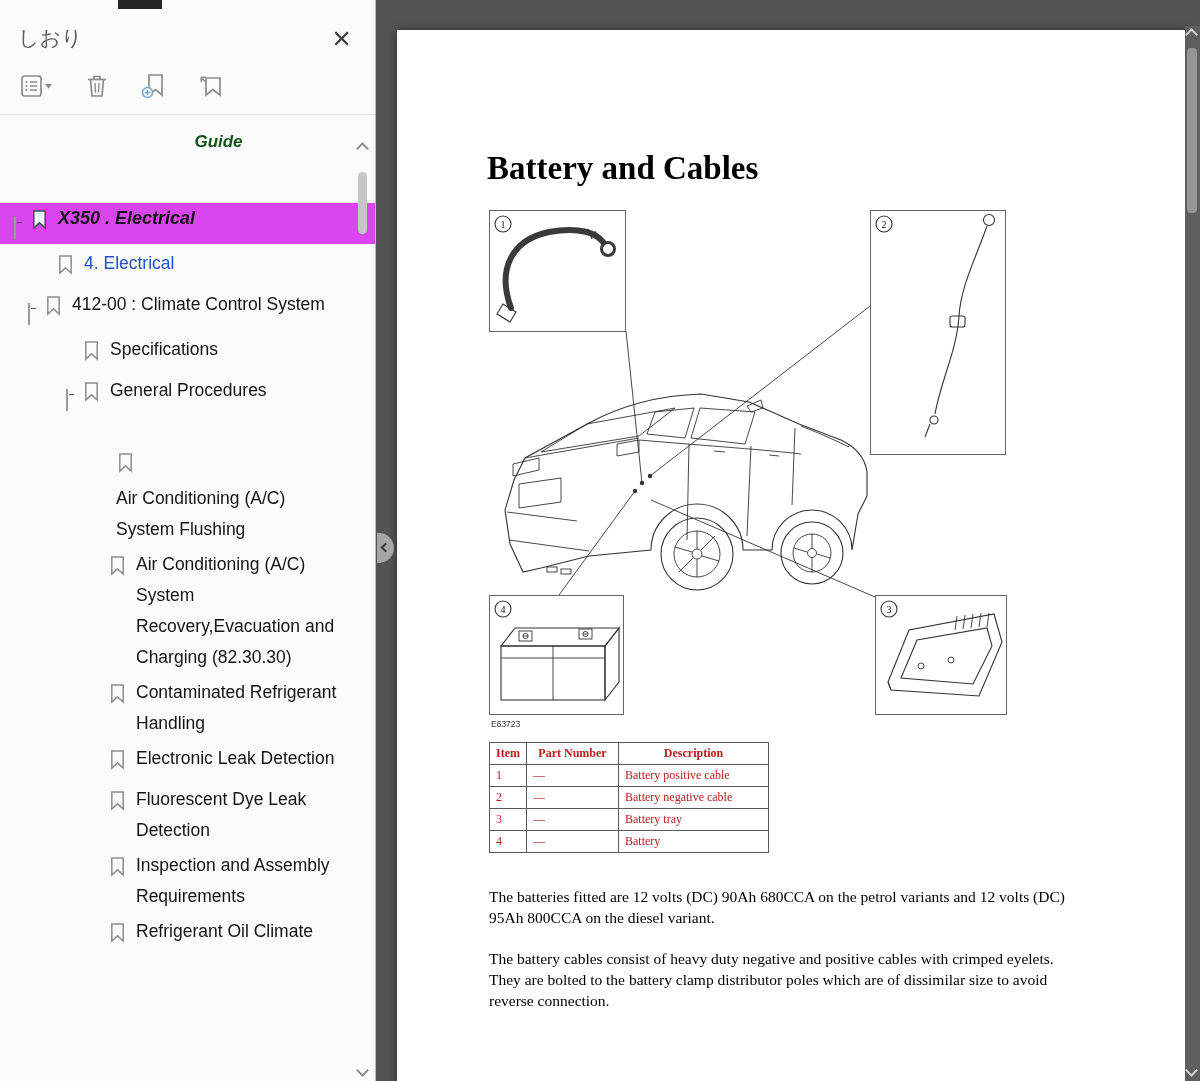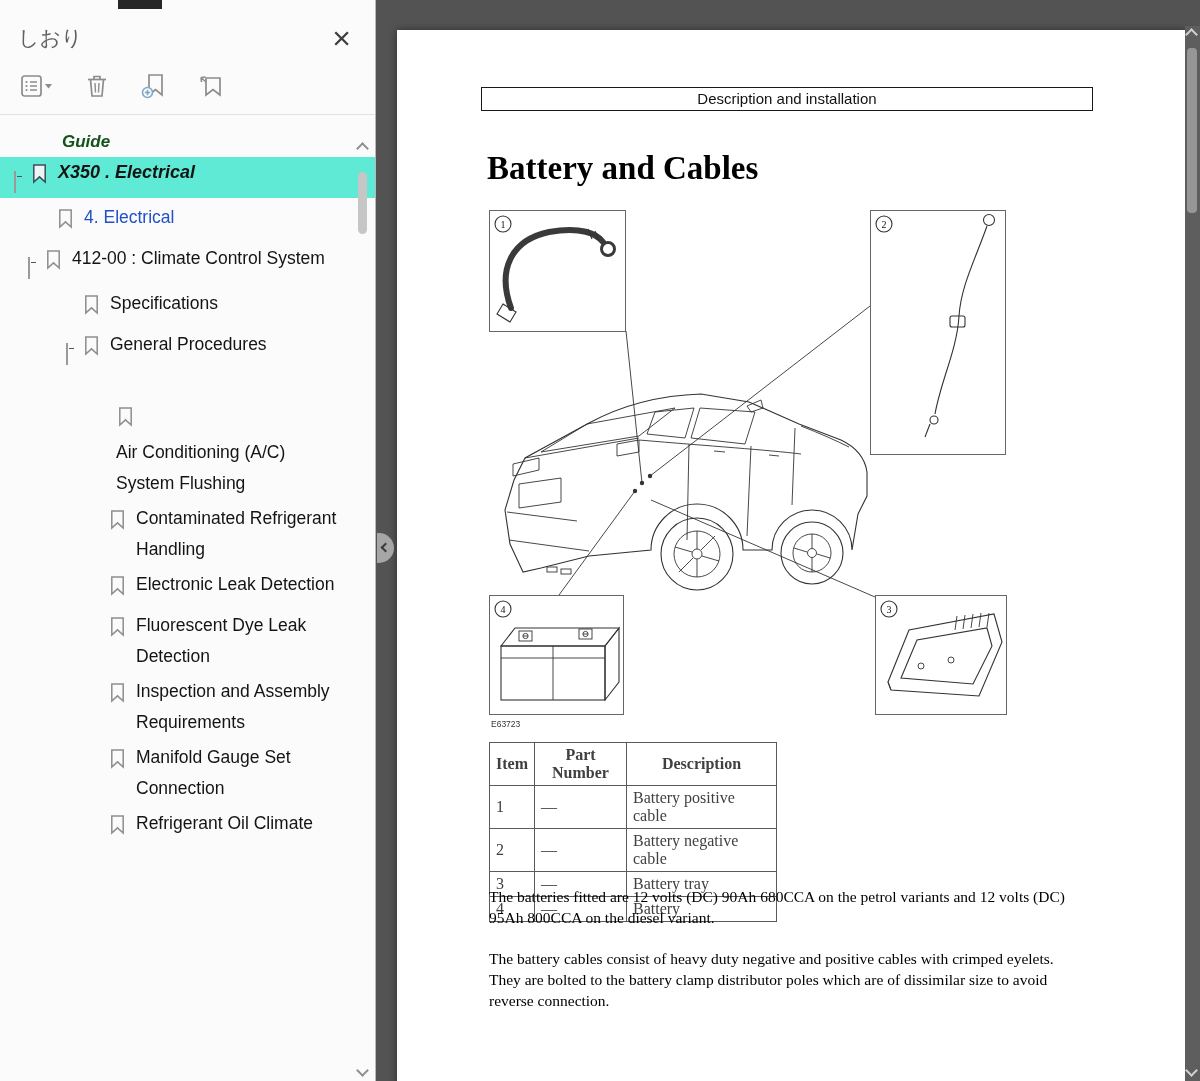--- a/index.html
+++ b/index.html
@@ -10,23 +10,23 @@
   .sidebar { position:absolute; left:0; top:0; width:376px; height:1081px; background:#fbfbfb; overflow:hidden; z-index:2; border-right:1px solid #b9b9b9;}
   .top-notch { position:absolute; left:118px; top:0; width:44px; height:9px; background:#262626; z-index:6; }
   .sb-header { display:flex; justify-content:space-between; align-items:center; padding:24px 24px 0 18px; }
   .sb-title { font-size:21px; color:#5f5f5f; }
   .sb-close { font-size:32px; line-height:22px; color:#3d3d3d; cursor:pointer; font-weight:300; }
   .sb-toolbar { display:flex; align-items:center; gap:30px; padding:20px 0 14px 20px; border-bottom:1px solid #e3e3e3; }
   .tb-icon { display:inline-flex; align-items:center; }
   .tb-icon svg { display:block; }
 
   .sb-tree { padding-top:12px; font-size:17.5px; color:#141414; }
-  .guide-row { padding-left:62px; font-weight:bold; font-style:italic; color:#14521a; font-size:17px; height:30px; line-height:30px; }
+  .guide-row { padding-left:62px; font-weight:bold; font-style:italic; color:#14521a; font-size:17px; height:30px; line-height:30px;text-align:center; }
   .bm-row { display:flex; align-items:flex-start; line-height:31px; margin-bottom:4px; padding-right:28px; }
-  .bm-row.selected { background:#5eead4; }
+  .bm-row.selected { background:#d946ef;margin-top:46px; }
   .expander { flex:0 0 16px; position:relative; margin-top:10px; }
   .expander .box { width:11px; height:11px; border:1px solid #9a9a9a; background:#fff; position:relative; }
   .expander .box::after { content:""; position:absolute; left:2px; top:4px; width:5px; height:0; border-top:1px solid #555; }
   .bm-icon { flex:0 0 28px; padding-top:6px; }
   .bm-label { flex:1; word-wrap:break-word; }
   .bm-label.chapter { font-weight:bold; font-style:italic; font-size:18px; }
   .bm-label.link { color:#2150c8; }
 
   
   .sb-scroll { position:absolute; right:4px; top:140px; width:16px; height:941px; }
@@ -42,21 +42,21 @@
 
   .main-scroll { position:absolute; right:0; top:26px; width:15px; height:1055px; background:#5e5e5e; }
   .main-scroll .chev { border-color:#d2d2d2; left:2px; }
   .ms-thumb { position:absolute; left:2px; top:22px; width:10px; height:165px; background:#969696; border-radius:4px; }
 
   
   .page { position:absolute; left:20px; top:30px; width:790px; height:1120px; background:#ffffff; box-shadow:0 0 8px rgba(0,0,0,0.45); }
   .hdr-box { position:absolute; left:84px; top:57px; width:612px; height:24px; border:1px solid #1a1a1a; text-align:center; line-height:22px; font-size:15px; color:#111; }
   .page-title { position:absolute; left:90px; top:120px; font-family:"Liberation Serif",serif; font-weight:bold; font-size:33px; color:#000; }
   .figure { position:absolute; left:92px; top:170px; }
-  .parts-table { position:absolute; left:92px; top:712px; border-collapse:collapse; font-family:"Liberation Serif",serif; font-size:16px; color:#404040; }
+  .parts-table { position:absolute; left:92px; top:712px; border-collapse:collapse; font-family:"Liberation Serif",serif; font-size:12px; color:#b91c1c; }
   .parts-table th, .parts-table td { border:1px solid #5a5a5a; padding:3px 6px; }
   .parts-table th { font-weight:bold; text-align:center; }
   .parts-table td.c-item { width:34px; }
   .parts-table td.c-part { width:92px; }
   .parts-table td.c-desc { width:150px; }
   .para { position:absolute; left:92px; width:600px; font-family:"Liberation Serif",serif; font-size:15.5px; line-height:21px; color:#000; }
   .para.p1 { top:856px; }
   .para.p2 { top:918px; }
 
   svg .ln { stroke:#333; stroke-width:0.9; fill:none; }
@@ -157,20 +157,27 @@
           <span class="bm-icon"><svg width="19" height="21" viewBox="0 0 20 22">
               <path d="M4 2 h12 v18 l-6 -5.5 L4 20 Z" fill="none" stroke="#8f8f8f" stroke-width="1.6"></path>
             </svg></span>
           <span class="bm-label">Air Conditioning (A/C) System Flushing</span>
         </div>
         <div class="bm-row" style="padding-left: 92px;">
           <span class="expander"></span>
           <span class="bm-icon"><svg width="19" height="21" viewBox="0 0 20 22">
               <path d="M4 2 h12 v18 l-6 -5.5 L4 20 Z" fill="none" stroke="#8f8f8f" stroke-width="1.6"></path>
             </svg></span>
+          <span class="bm-label">Air Conditioning (A/C) System Recovery,Evacuation and Charging (82.30.30)</span>
+        </div>
+        <div class="bm-row" style="padding-left: 92px;">
+          <span class="expander"></span>
+          <span class="bm-icon"><svg width="19" height="21" viewBox="0 0 20 22">
+              <path d="M4 2 h12 v18 l-6 -5.5 L4 20 Z" fill="none" stroke="#8f8f8f" stroke-width="1.6"></path>
+            </svg></span>
           <span class="bm-label">Contaminated Refrigerant Handling</span>
         </div>
         <div class="bm-row" style="padding-left: 92px;">
           <span class="expander"></span>
           <span class="bm-icon"><svg width="19" height="21" viewBox="0 0 20 22">
               <path d="M4 2 h12 v18 l-6 -5.5 L4 20 Z" fill="none" stroke="#8f8f8f" stroke-width="1.6"></path>
             </svg></span>
           <span class="bm-label">Electronic Leak Detection</span>
         </div>
         <div class="bm-row" style="padding-left: 92px;">
@@ -179,48 +186,40 @@
               <path d="M4 2 h12 v18 l-6 -5.5 L4 20 Z" fill="none" stroke="#8f8f8f" stroke-width="1.6"></path>
             </svg></span>
           <span class="bm-label">Fluorescent Dye Leak Detection</span>
         </div>
         <div class="bm-row" style="padding-left: 92px;">
           <span class="expander"></span>
           <span class="bm-icon"><svg width="19" height="21" viewBox="0 0 20 22">
               <path d="M4 2 h12 v18 l-6 -5.5 L4 20 Z" fill="none" stroke="#8f8f8f" stroke-width="1.6"></path>
             </svg></span>
           <span class="bm-label">Inspection and Assembly Requirements</span>
-        </div>
-        <div class="bm-row" style="padding-left: 92px;">
-          <span class="expander"></span>
-          <span class="bm-icon"><svg width="19" height="21" viewBox="0 0 20 22">
-              <path d="M4 2 h12 v18 l-6 -5.5 L4 20 Z" fill="none" stroke="#8f8f8f" stroke-width="1.6"></path>
-            </svg></span>
-          <span class="bm-label">Manifold Gauge Set Connection</span>
         </div>
         <div class="bm-row" style="padding-left: 92px;">
           <span class="expander"></span>
           <span class="bm-icon"><svg width="19" height="21" viewBox="0 0 20 22">
               <path d="M4 2 h12 v18 l-6 -5.5 L4 20 Z" fill="none" stroke="#8f8f8f" stroke-width="1.6"></path>
             </svg></span>
           <span class="bm-label">Refrigerant Oil Climate</span>
         </div>
       </div>
   </div>
 
   <div class="sb-scroll">
     <div class="chev up"></div>
     <div class="sb-thumb"></div>
     <div class="chev down"></div>
   </div>
 </div>
 
 <div class="viewer">
   <div class="page">
-    <div class="hdr-box">Description and installation</div>
     <div class="page-title">Battery and Cables</div>
 
     <svg class="figure" width="615" height="532" viewBox="0 0 615 532">
 
       <rect class="box" x="0.5" y="10.5" width="136" height="121"></rect>
       <rect class="box" x="381.5" y="10.5" width="135" height="244"></rect>
       <rect class="box" x="386.5" y="395.5" width="131" height="119"></rect>
       <rect class="box" x="0.5" y="395.5" width="134" height="119"></rect>
 
       <g>

